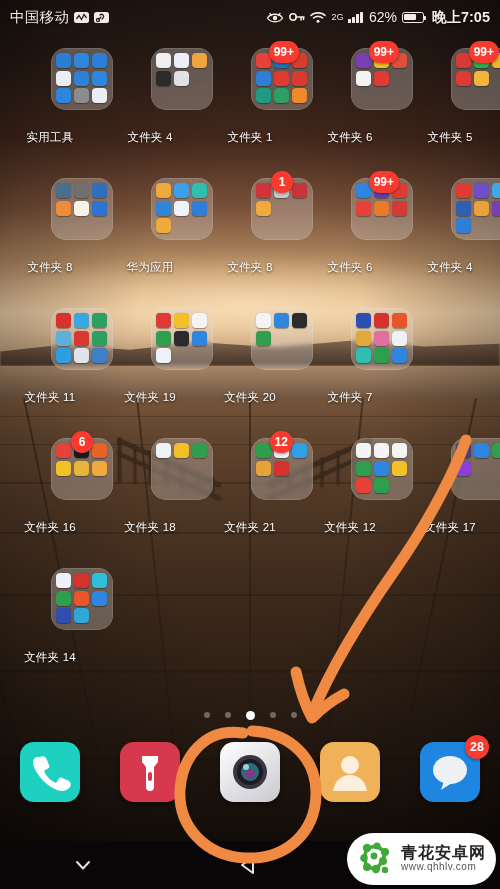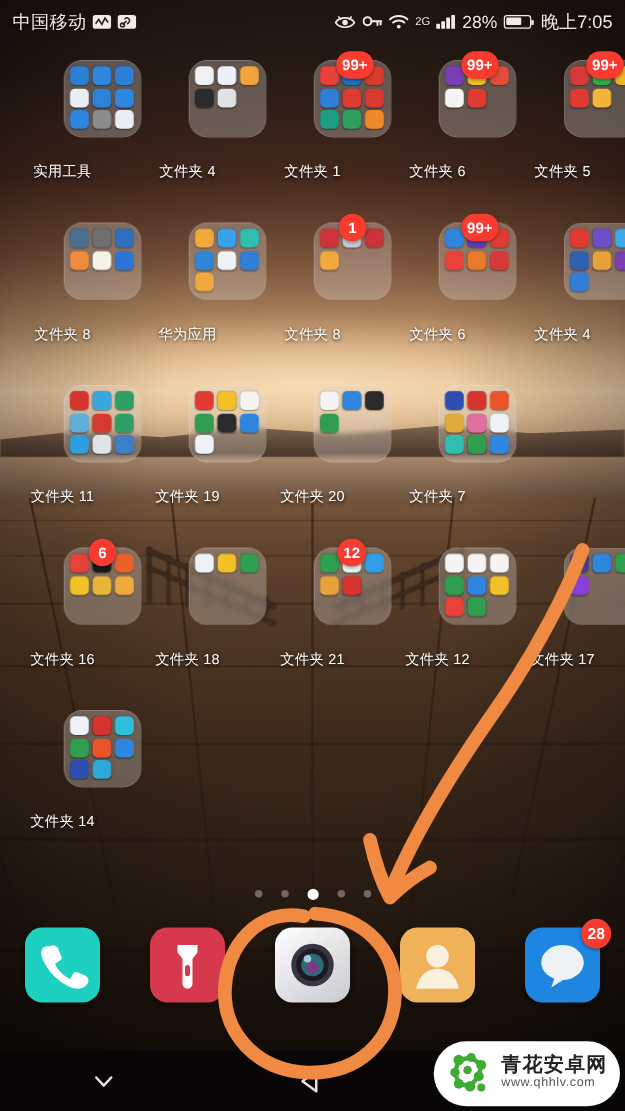--- a/index.html
+++ b/index.html
@@ -108,21 +108,21 @@
     padding:0 10px;
     color:#f2ece6; font-size:14px;
     z-index:40;
     text-shadow:0 1px 2px rgba(0,0,0,.8);
   }
   .sb-left, .sb-right { display:flex; align-items:center; gap:5px; }
   .sb-carrier { font-size:14.5px; letter-spacing:.3px; }
   .sb-ico { display:inline-flex; align-items:center; }
   .sb-ico svg { display:block; }
   .sb-pct { font-size:14px; margin-left:1px; }
-  .sb-time { font-size:14.5px; margin-left:3px; }
+  .sb-time { font-size:14.5px; margin-left:3px;font-weight:bold; }
   .sb-2g { font-size:9px; vertical-align:super; }
   .bars { display:flex; align-items:flex-end; gap:1.5px; height:11px; }
   .bars i { width:2.5px; background:#f2ece6; display:block; border-radius:.5px; }
   .bars i:nth-child(1){height:4px;}
   .bars i:nth-child(2){height:6px;}
   .bars i:nth-child(3){height:8.5px;}
   .bars i:nth-child(4){height:11px;}
   .batt {
     width:22px; height:11px; border:1.5px solid #f2ece6; border-radius:2.5px;
     position:relative; display:inline-block;
@@ -324,21 +324,21 @@
             <circle cx="8" cy="10.2" r="1.5" fill="#f2ece6"></circle>
           </svg>
       </span>
       <span class="sb-2g">2G</span>
       <span class="bars">
           <i></i>
           <i></i>
           <i></i>
           <i></i>
         </span>
-      <span class="sb-pct">28%</span>
+      <span class="sb-pct">62%</span>
       <span class="batt">
           <i id="batt-fill" style="width: 11.78px;"></i>
         </span>
       <span class="sb-time">晚上7:05</span>
     </div>
   </div>
 
   <div class="grid" id="grid">
       <div class="row">
         <div class="cell">

